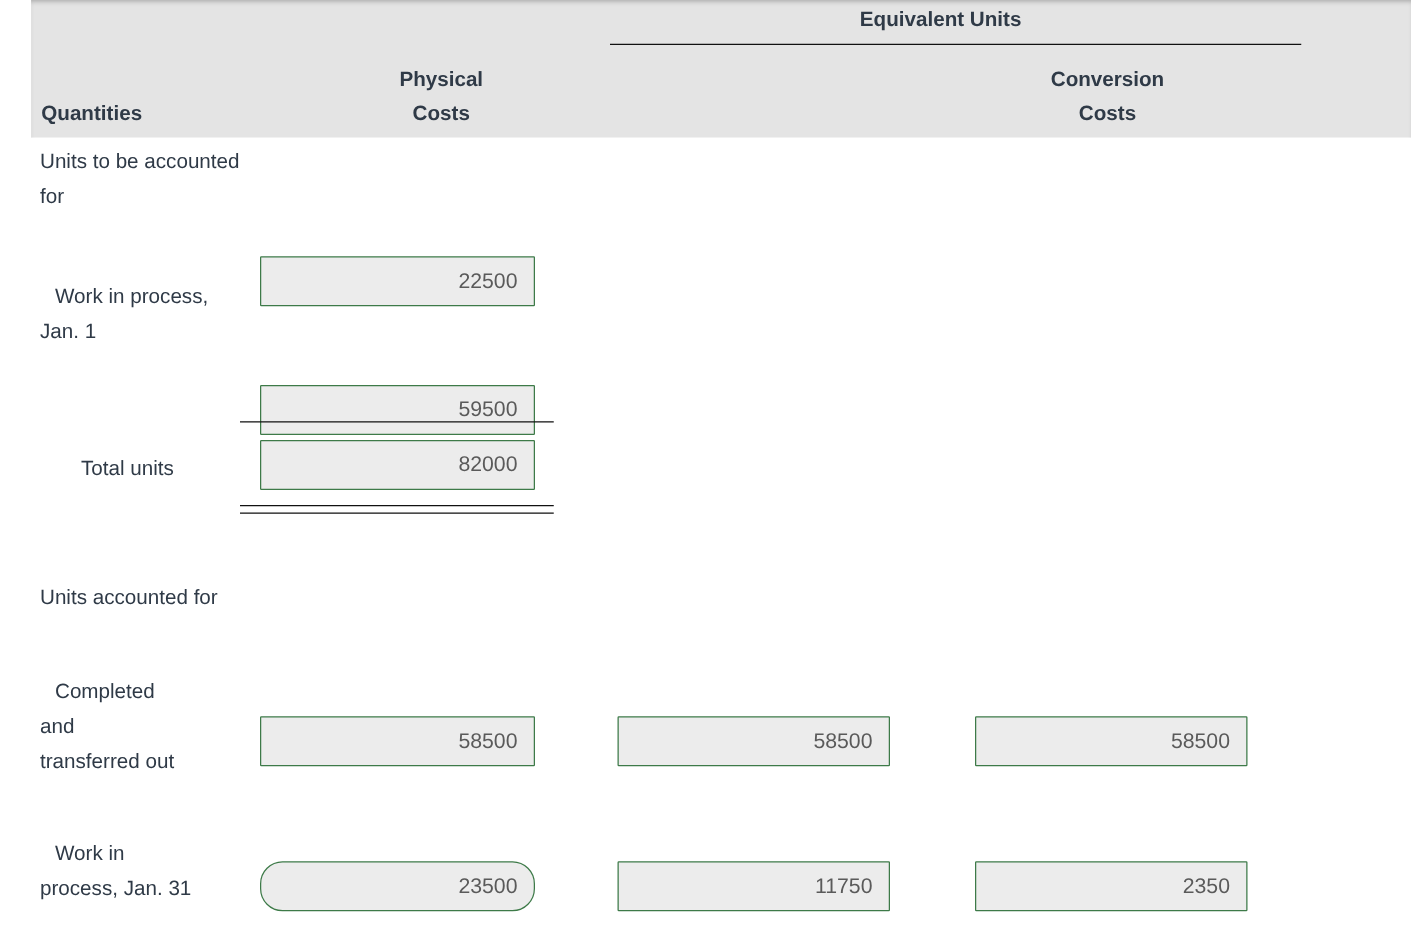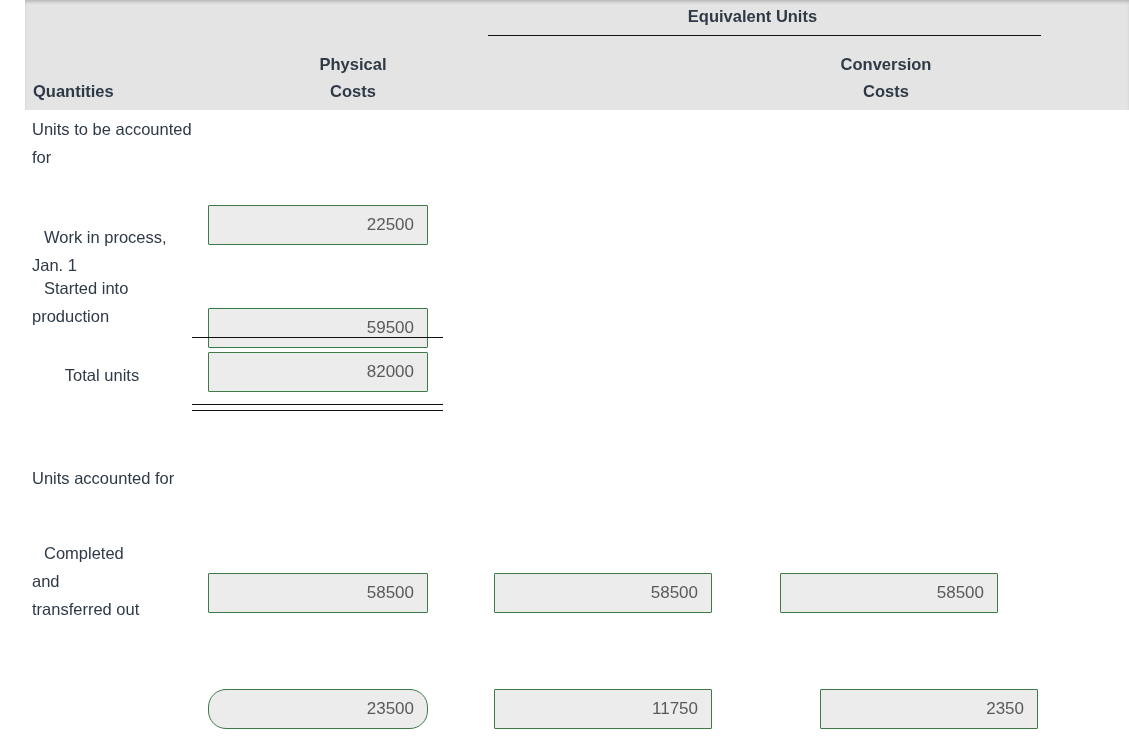--- a/index.html
+++ b/index.html
@@ -187,35 +187,35 @@
     </div>
   </div>
 
   <div class="body-area">
 
     <div class="row-label label-section" style="top:5px;">Units to be accounted for</div>
 
     <div class="row-label label-item" style="top:89px;margin-top:24px;">Work in process, Jan. 1</div>
     <input class="cell-input col-physical" style="top: 95px;" type="text" readonly="" value="22500">
 
-    <div class="row-label label-item" style="top:164px;">Started into production</div>
     <input class="cell-input col-physical" style="top: 170px; margin-top: 28px;" type="text" readonly="" value="59500">
 
     <div class="subtotal-rule" style="top:227px;"></div>
 
     <div class="row-label label-total" style="top:251px;">Total units</div>
     <input class="cell-input col-physical" style="top: 242px;" type="text" readonly="" value="82000">
 
     <div class="grandtotal-rule" style="top:294px;"></div>
 
     <div class="row-label label-item" style="top:429px; width:110px;">Completed and transferred out</div>
 
     <div class="row-label label-section" style="top:354px;">Units accounted for</div>
     <input class="cell-input col-physical" style="top: 463px;" type="text" readonly="" value="58500">
     <input class="cell-input col-materials" style="top: 463px;" type="text" readonly="" value="58500">
     <input class="cell-input col-conversion" style="top: 463px;" type="text" readonly="" value="58500">
 
+    <div class="row-label label-item" style="top:559px; width:130px;">Work in process, Jan. 31</div>
     <input class="cell-input col-physical" style="top: 579px; border-radius: 18px;" type="text" readonly="" value="23500">
     <input class="cell-input col-materials" style="top: 579px; padding-left: 19px;" type="text" readonly="" value="11750">
-    <input class="cell-input col-conversion" style="top: 579px; margin-left: 40px;" type="text" readonly="" value="2350">
+    <input class="cell-input col-conversion" style="top: 579px;" type="text" readonly="" value="2350">
 
   </div>
 </div>
 
 </body></html>

